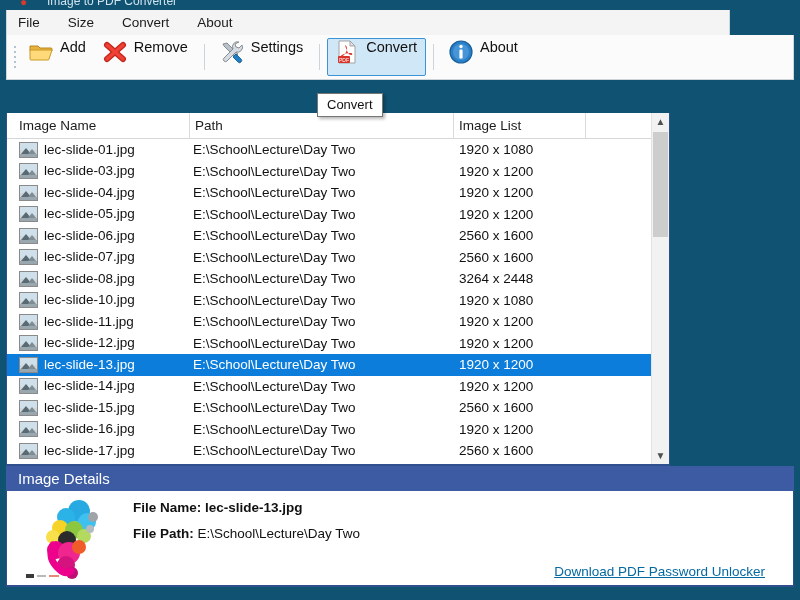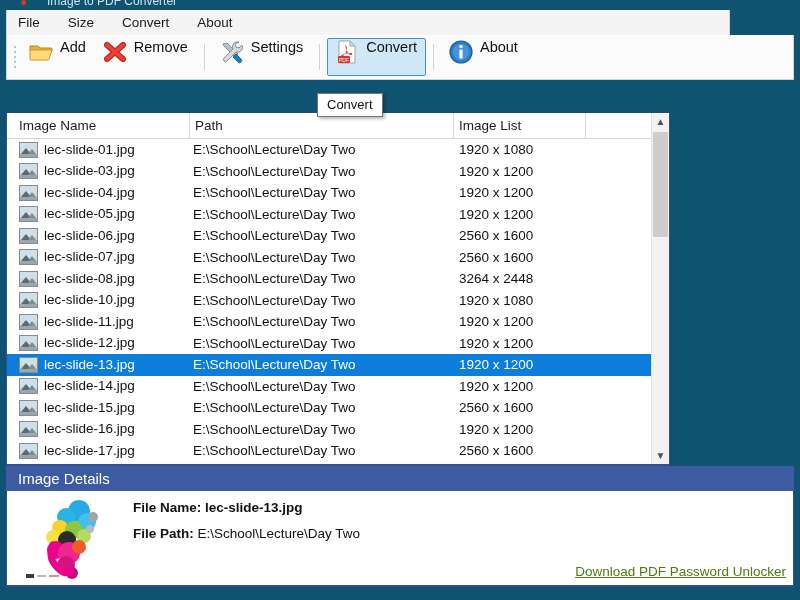--- a/index.html
+++ b/index.html
@@ -278,22 +278,22 @@
     background: #ffffff;
     overflow: hidden;
   }
   .det-lines { position: absolute; left: 126px; top: 9px; }
   .det-line { font-size: 13.5px; color: #111; margin-bottom: 11px; white-space: nowrap; }
   .det-line.strong { font-weight: bold; }
   .dl-label { font-weight: bold; }
   .dl-value { font-weight: normal; }
   .det-line.strong .dl-value { font-weight: bold; }
   .adlink {
-    position: absolute; right: 7px; bottom: 6px;
-    font-size: 13.5px; color: #4d7c0f;
+    position: absolute; right: 28px; bottom: 6px;
+    font-size: 13.5px; color: #0369a1;
     text-decoration: underline;
     cursor: pointer;
     white-space: nowrap;
   }
 </style>
 </head>
 <body>
 
 <div id="app">
 

